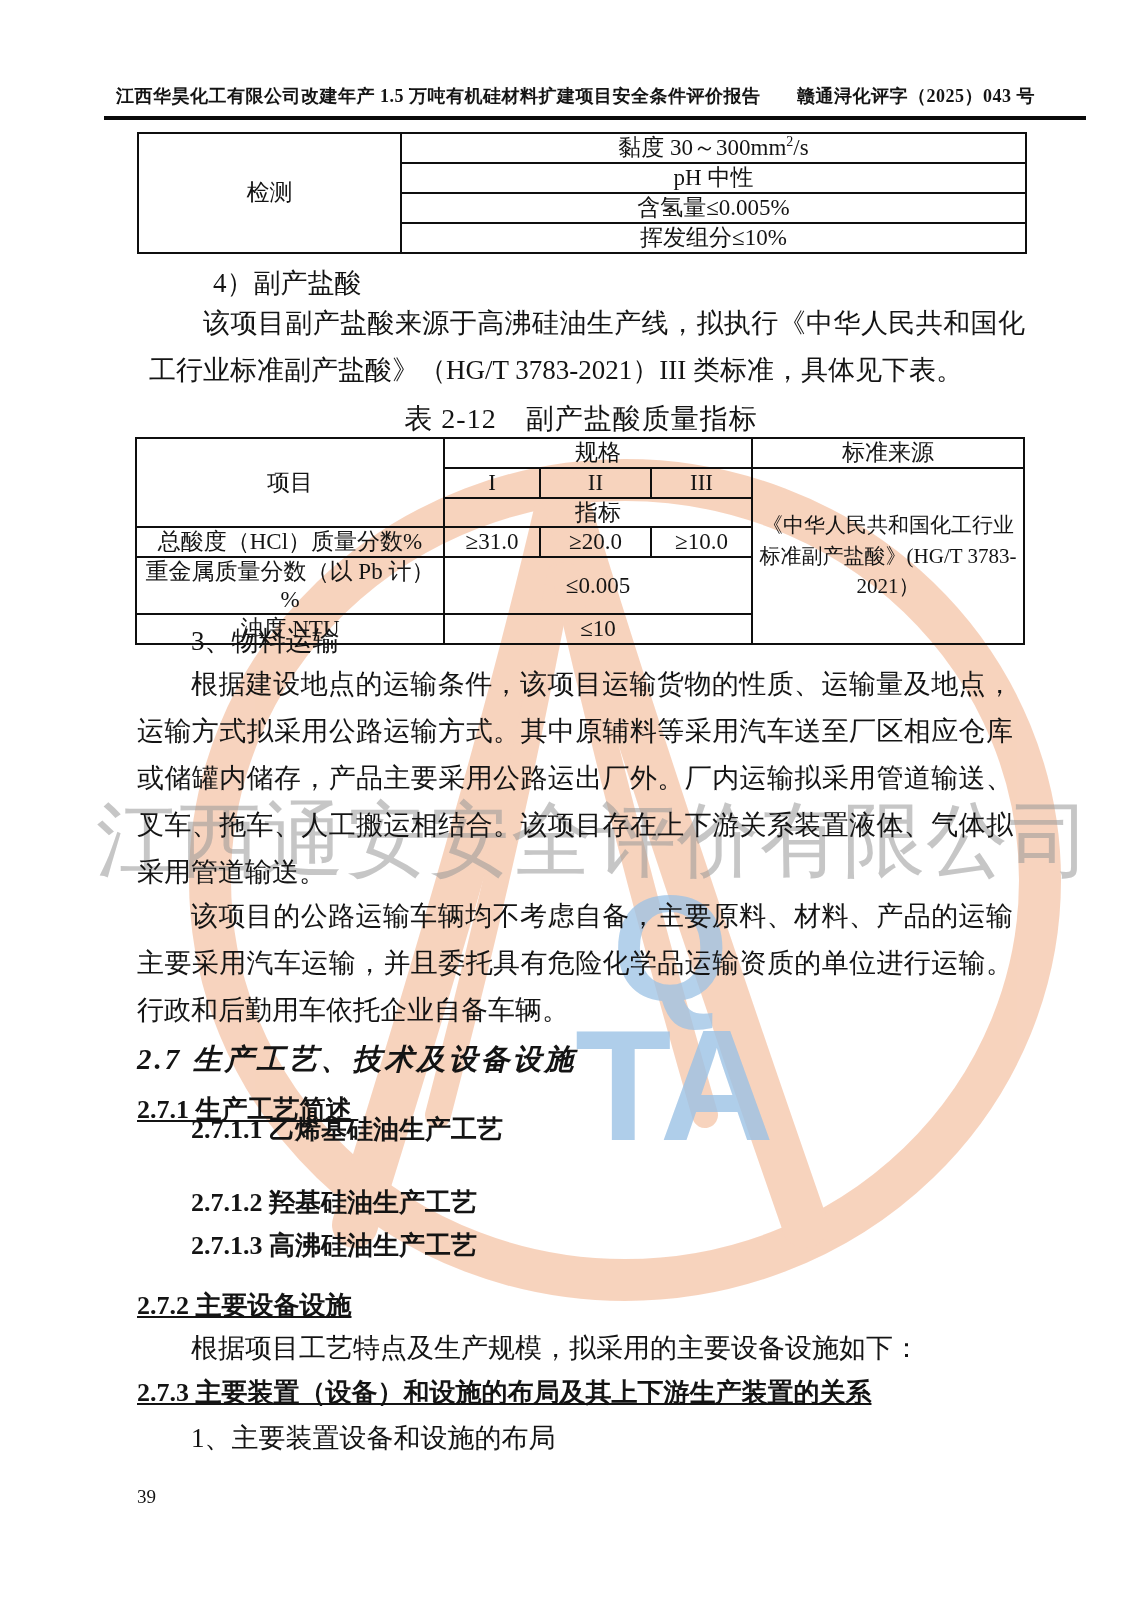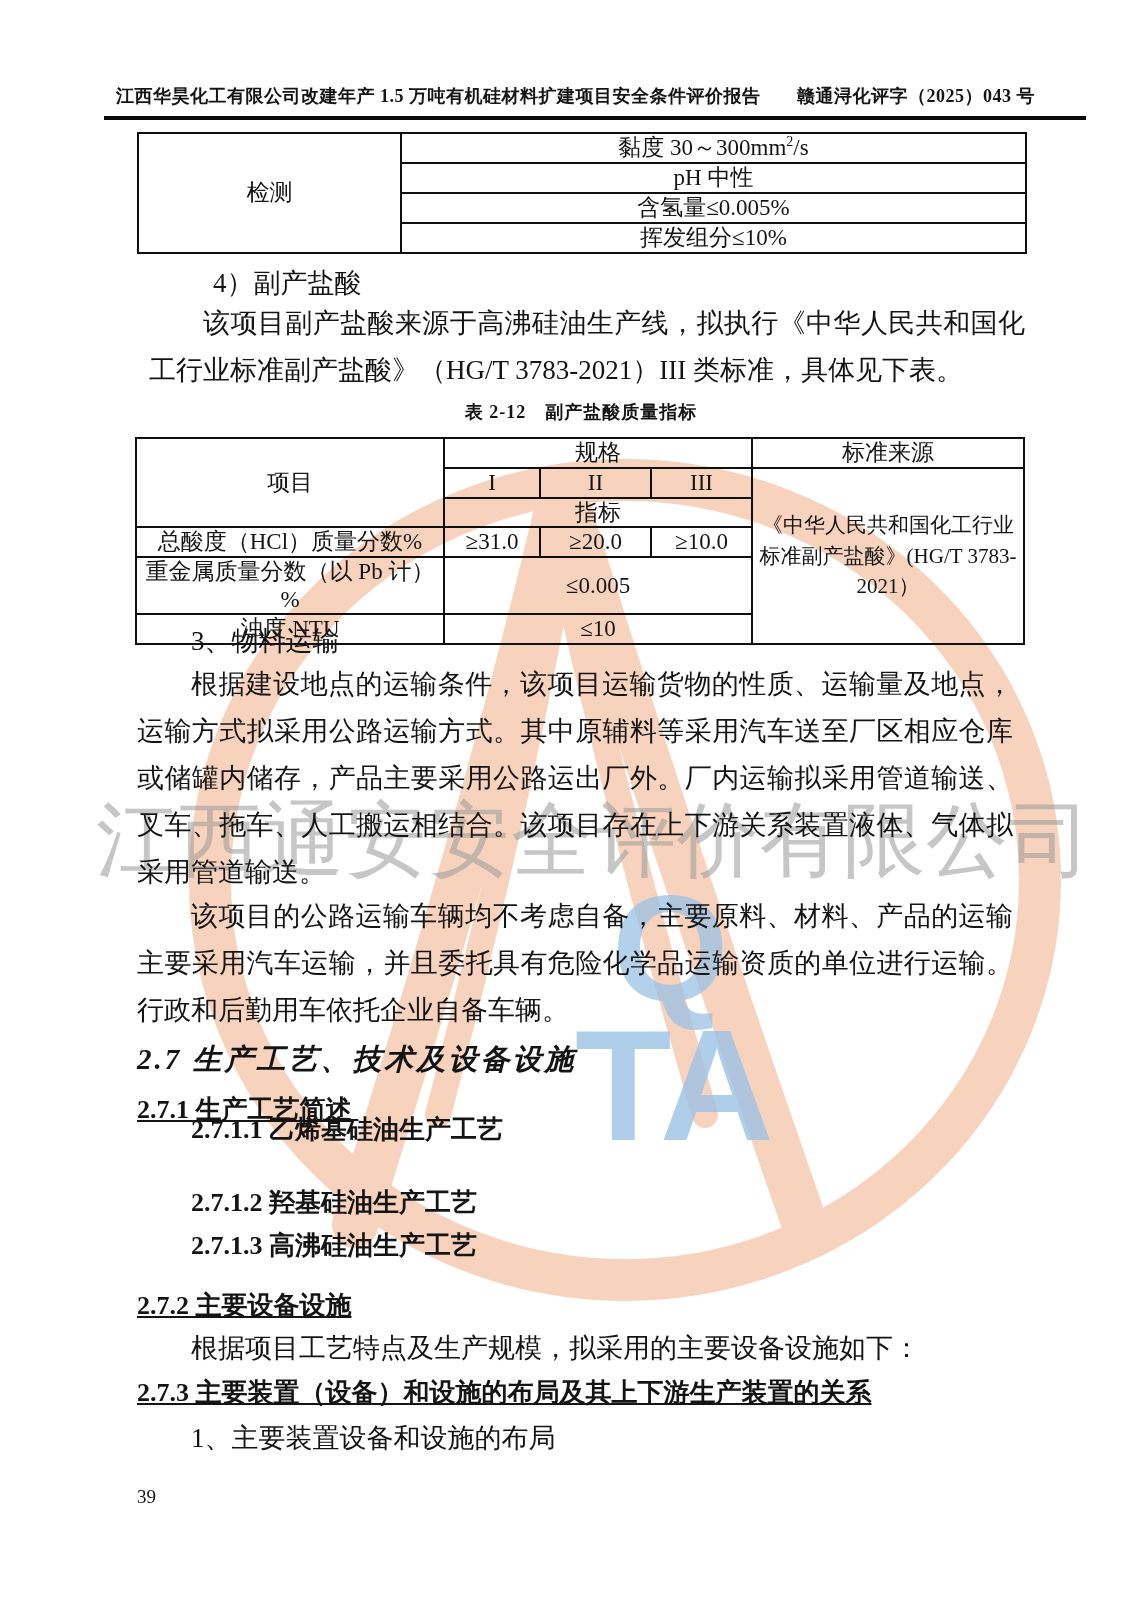--- a/index.html
+++ b/index.html
@@ -18,21 +18,21 @@
   td{border:2px solid #0f0f0f;text-align:center;vertical-align:middle;
      padding:0 2px;font-size:23px;line-height:1.2;overflow:hidden;}
   
   .body-par{font-size:27px;line-height:47px;text-align:justify;
             word-break:break-all;text-align-last:left;}
   .indent{text-indent:54px;}
   .sub-head{font-size:27px;white-space:nowrap;}
   .h1{font-size:29px;font-weight:bold;font-style:italic;letter-spacing:3px;white-space:nowrap;}
   .h2{font-size:26px;font-weight:bold;white-space:nowrap;text-decoration:underline;}
   .h3{font-size:26px;font-weight:bold;white-space:nowrap;}
-  .tbl-title{font-size:18px;font-weight:bold;text-align:center;letter-spacing:1px;}
+  .tbl-title{font-size:28px;font-weight:normal;text-align:center;letter-spacing:1px;}
   .pagenum{font-size:19px;text-align:left;}
   sup{font-size:14px;vertical-align:super;line-height:0;}
   .src-cell{font-size:21px;line-height:1.45;}
   .lbl-cell{font-size:23px;}
 </style>
 </head>
 <body>
 
 <div class="page">
 

